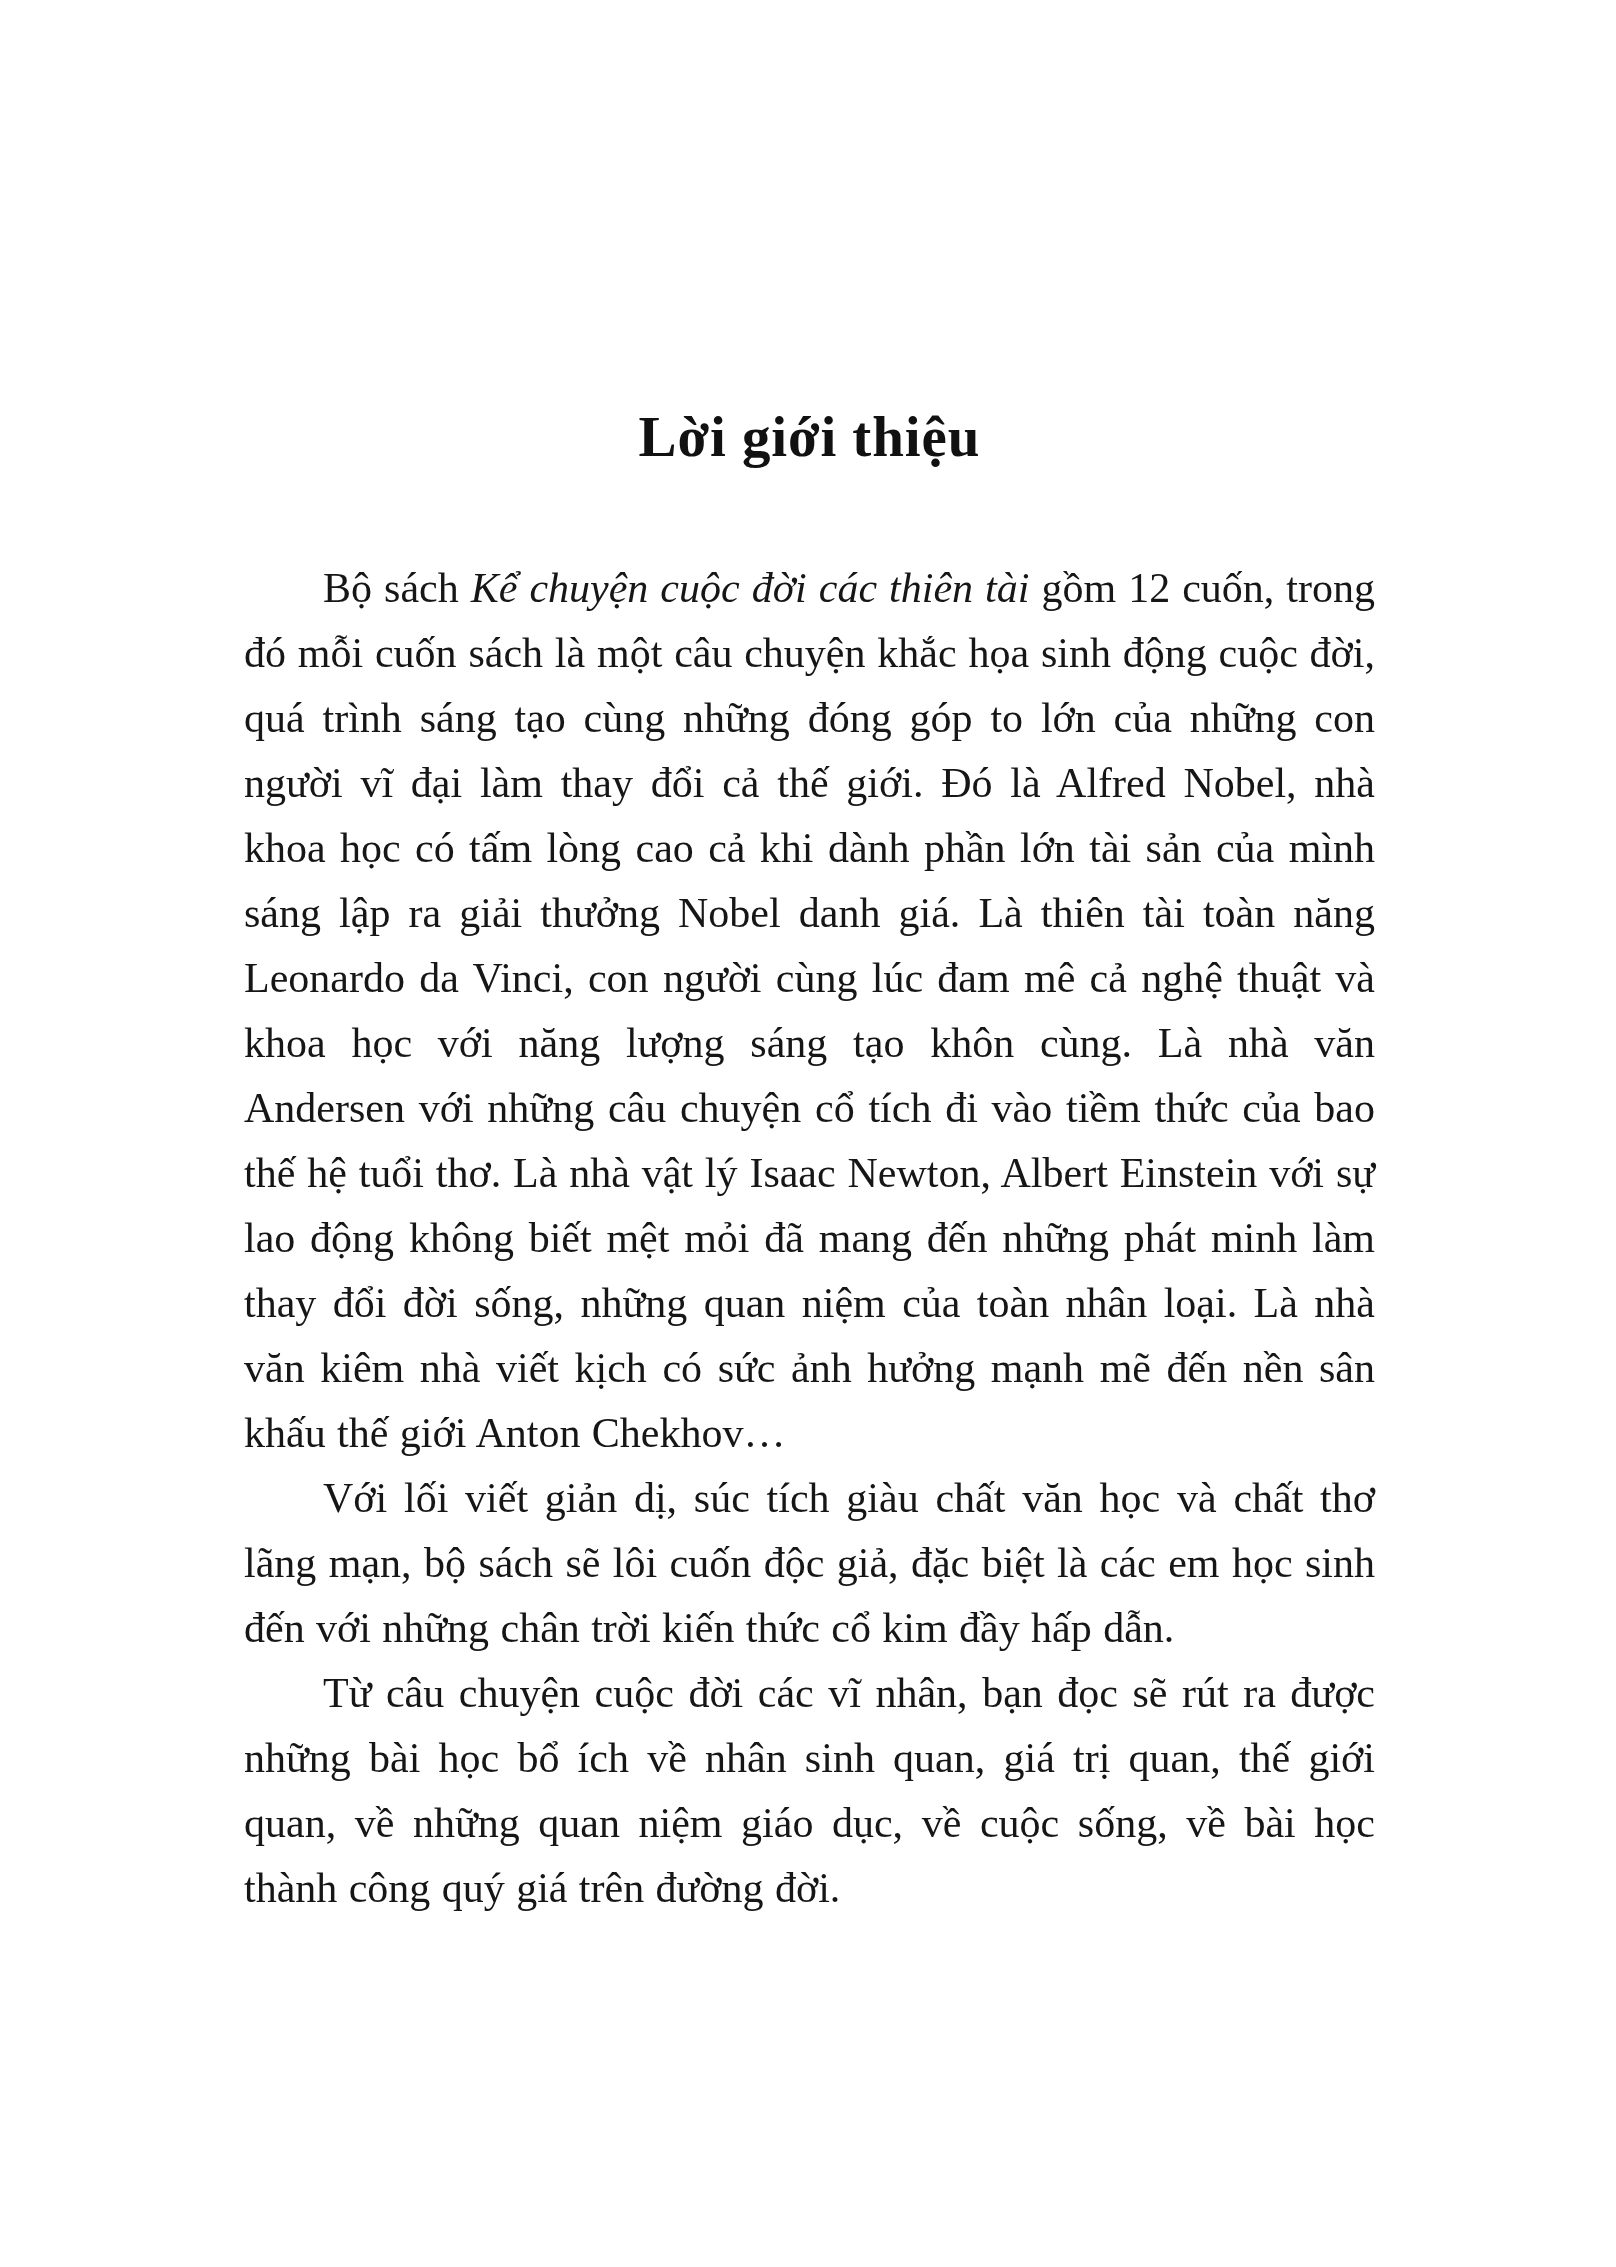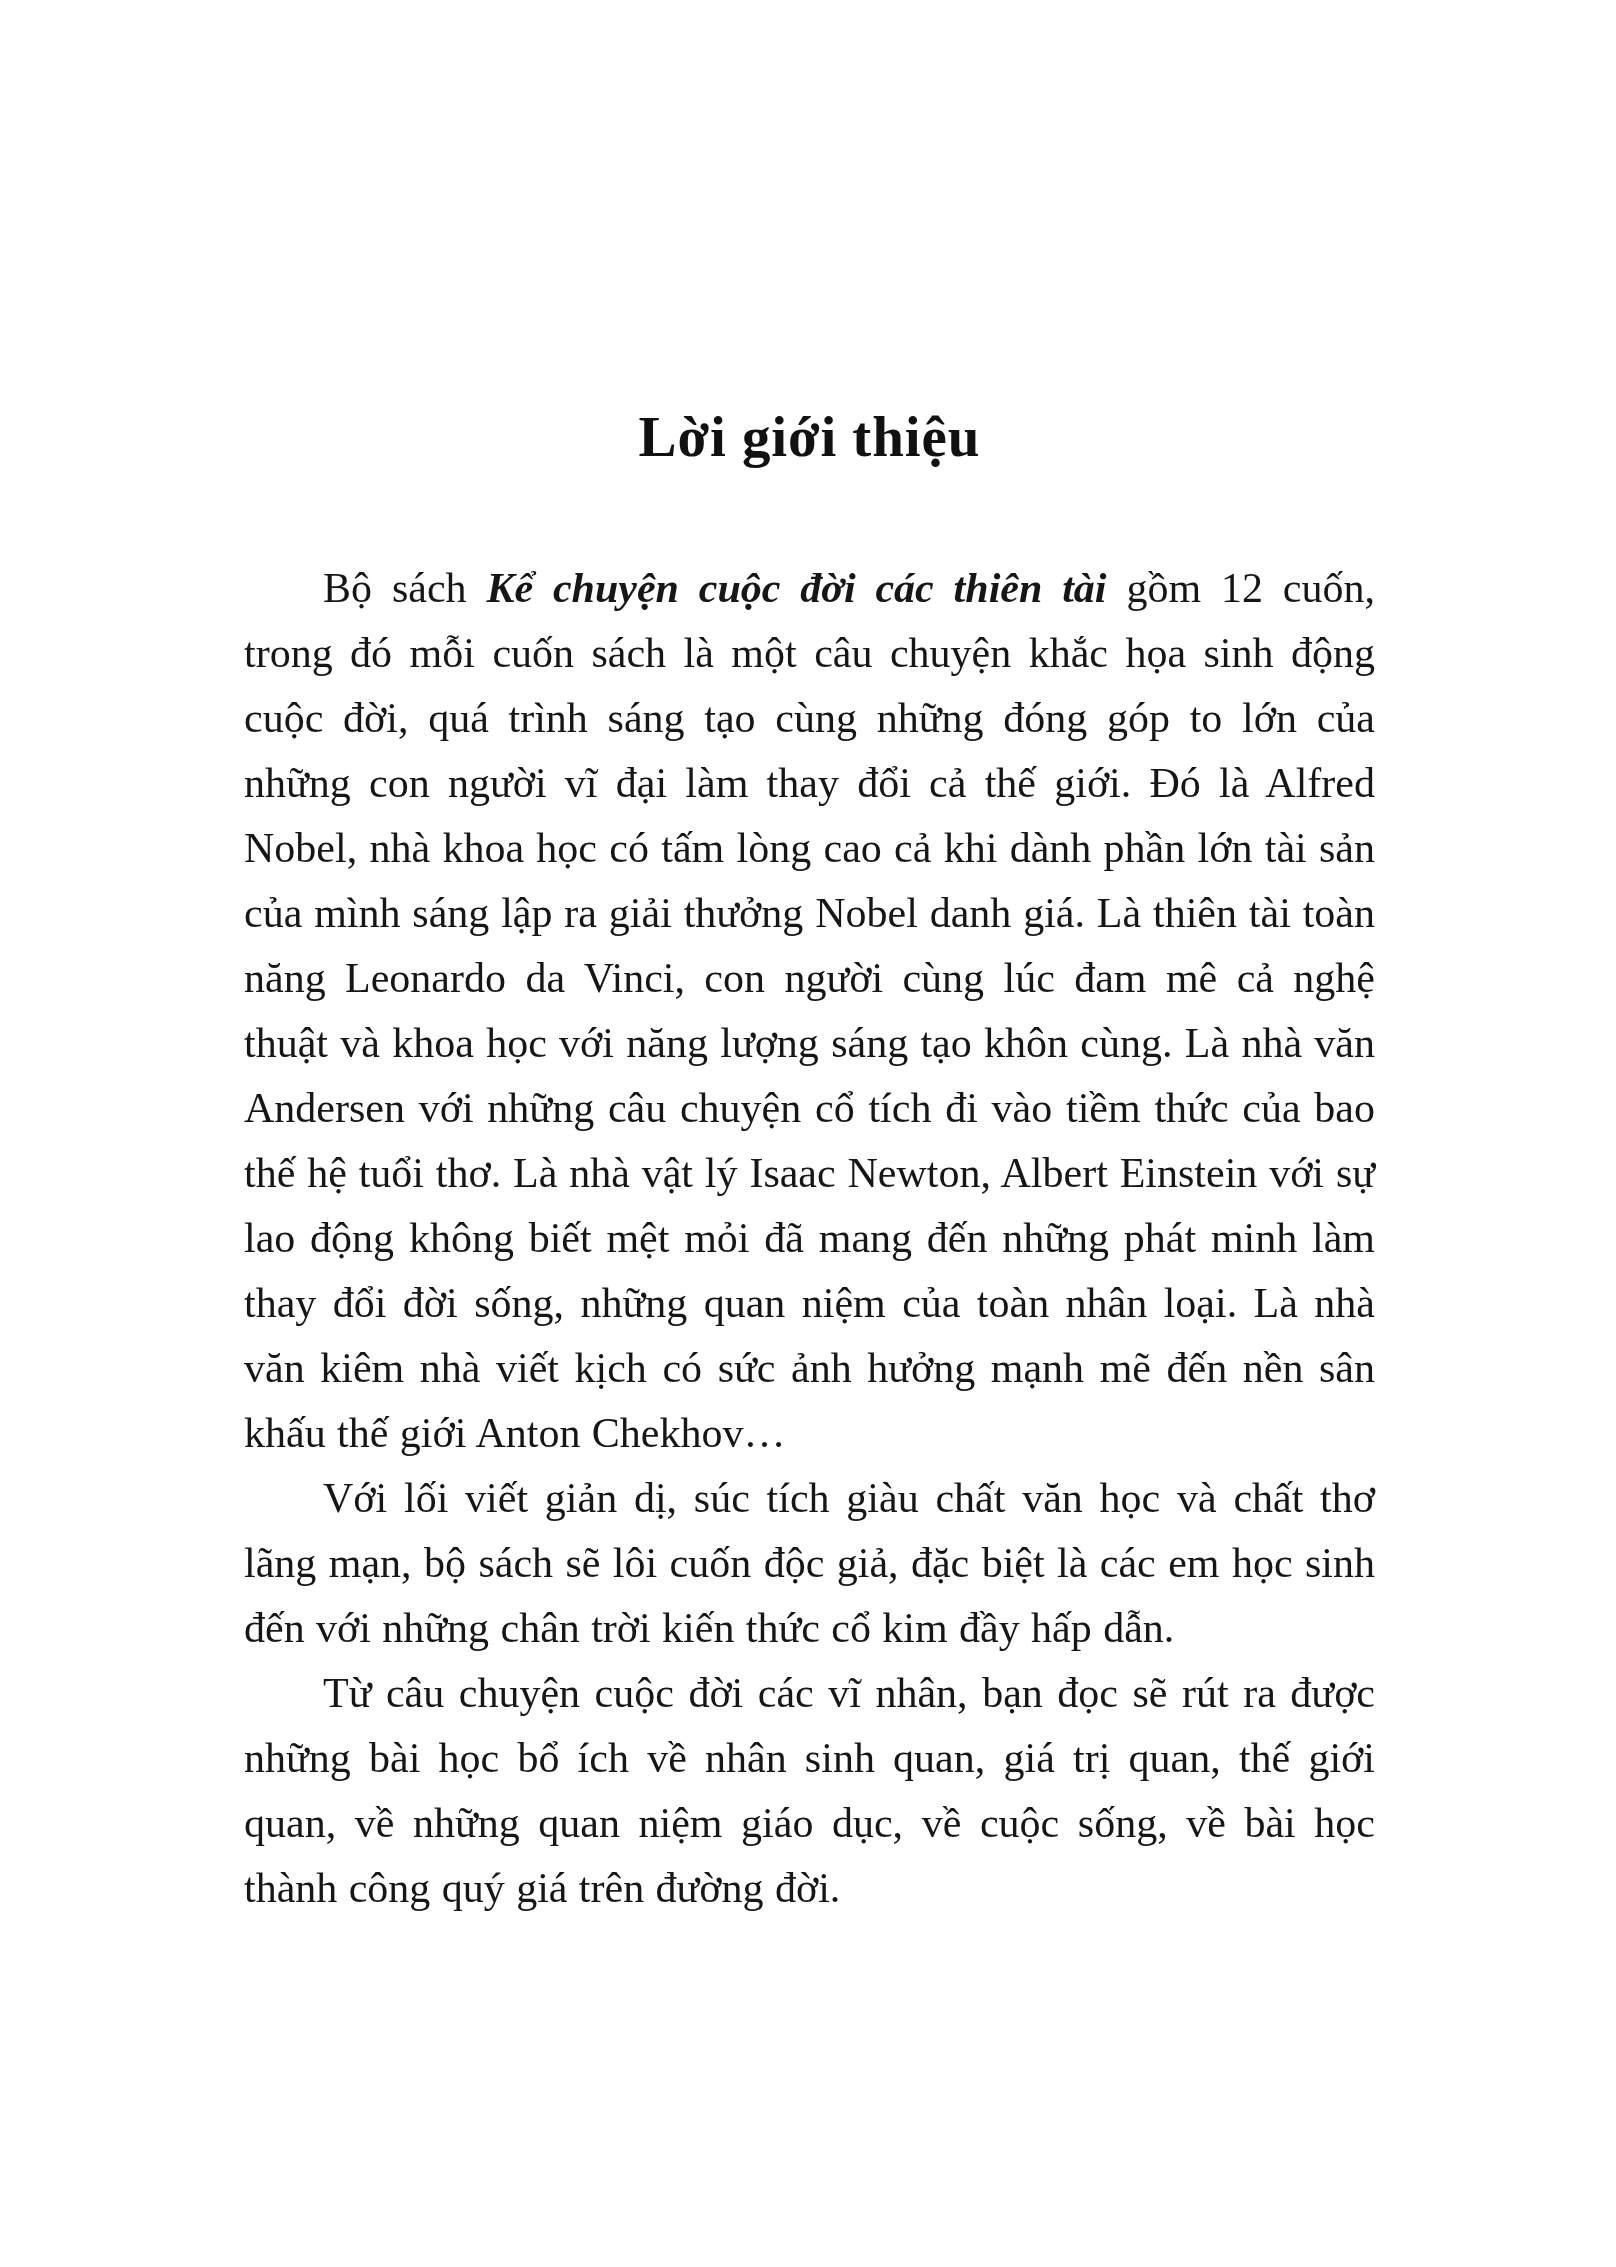--- a/index.html
+++ b/index.html
@@ -32,21 +32,21 @@
   }
   .para {
     margin: 0;
     font-size: 42px;
     line-height: 65px;
     text-align: justify;
     text-indent: 79px;
     word-spacing: 0.9px;
   }
   .book-title {
-    font-weight: 700;
+    font-weight: 400;
     font-style: italic;
   }
 </style>
 </head>
 <body>
 
 <div class="page">
   <div class="content">
     <h1 class="title">Lời giới thiệu</h1>
 

